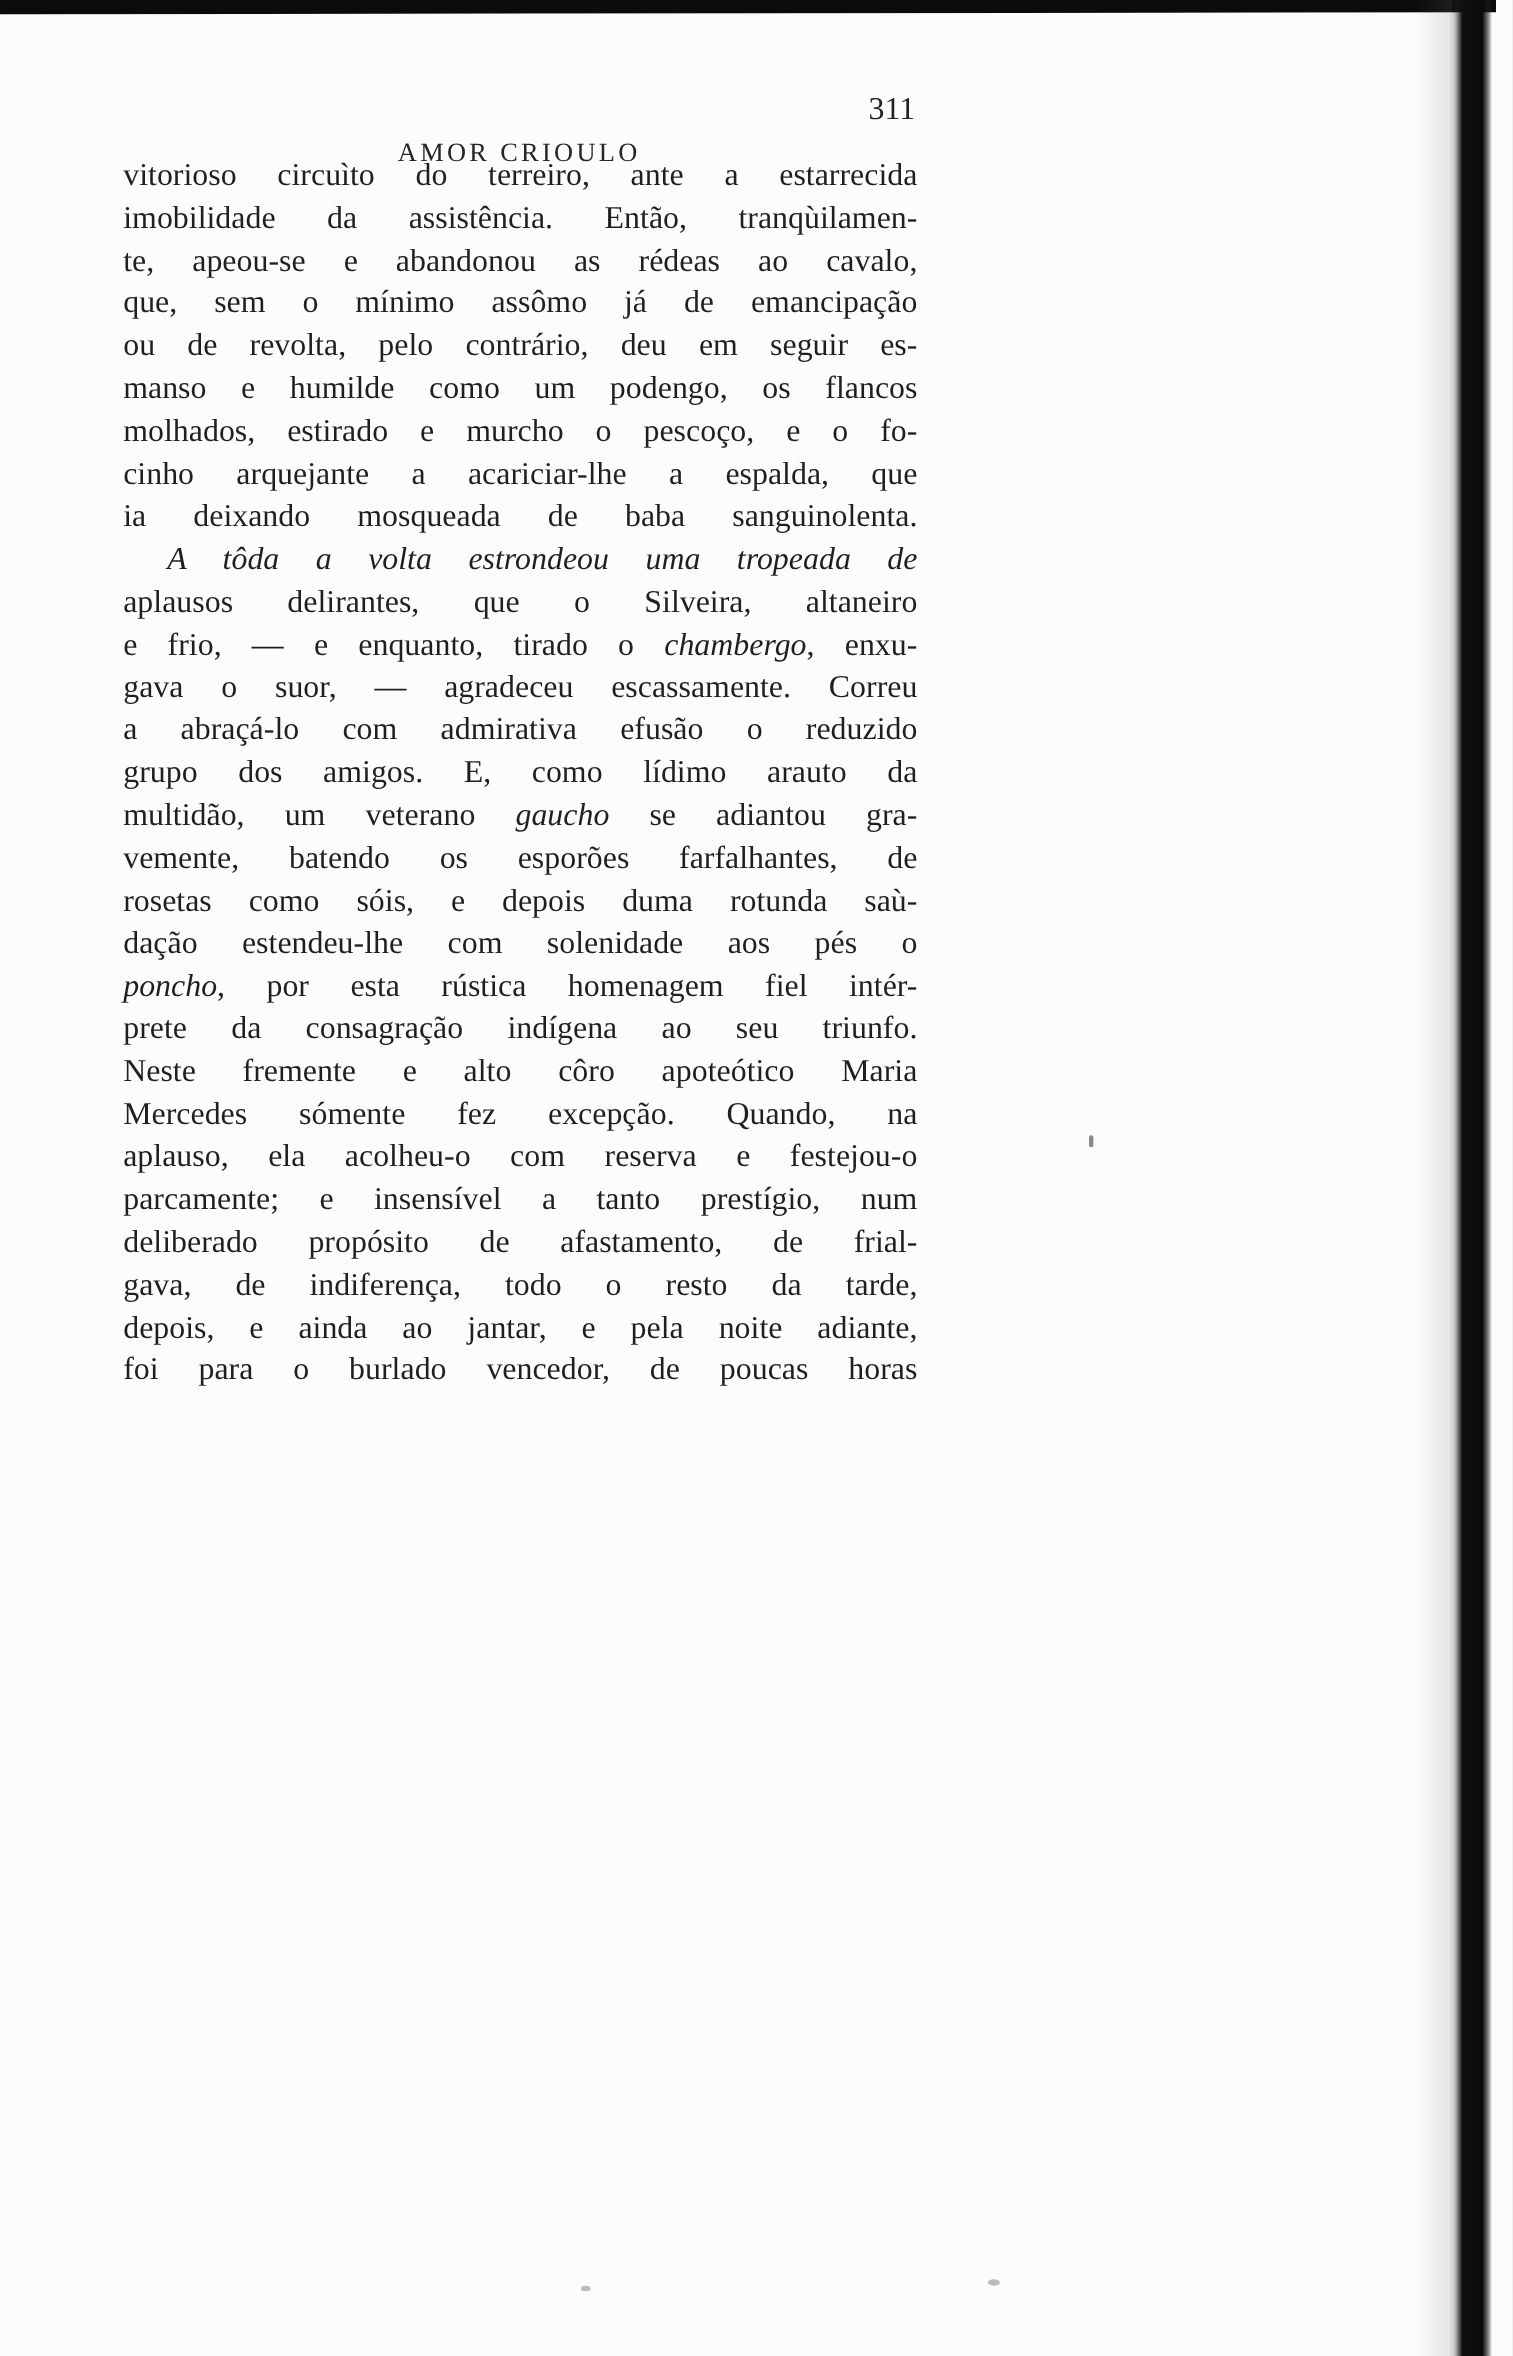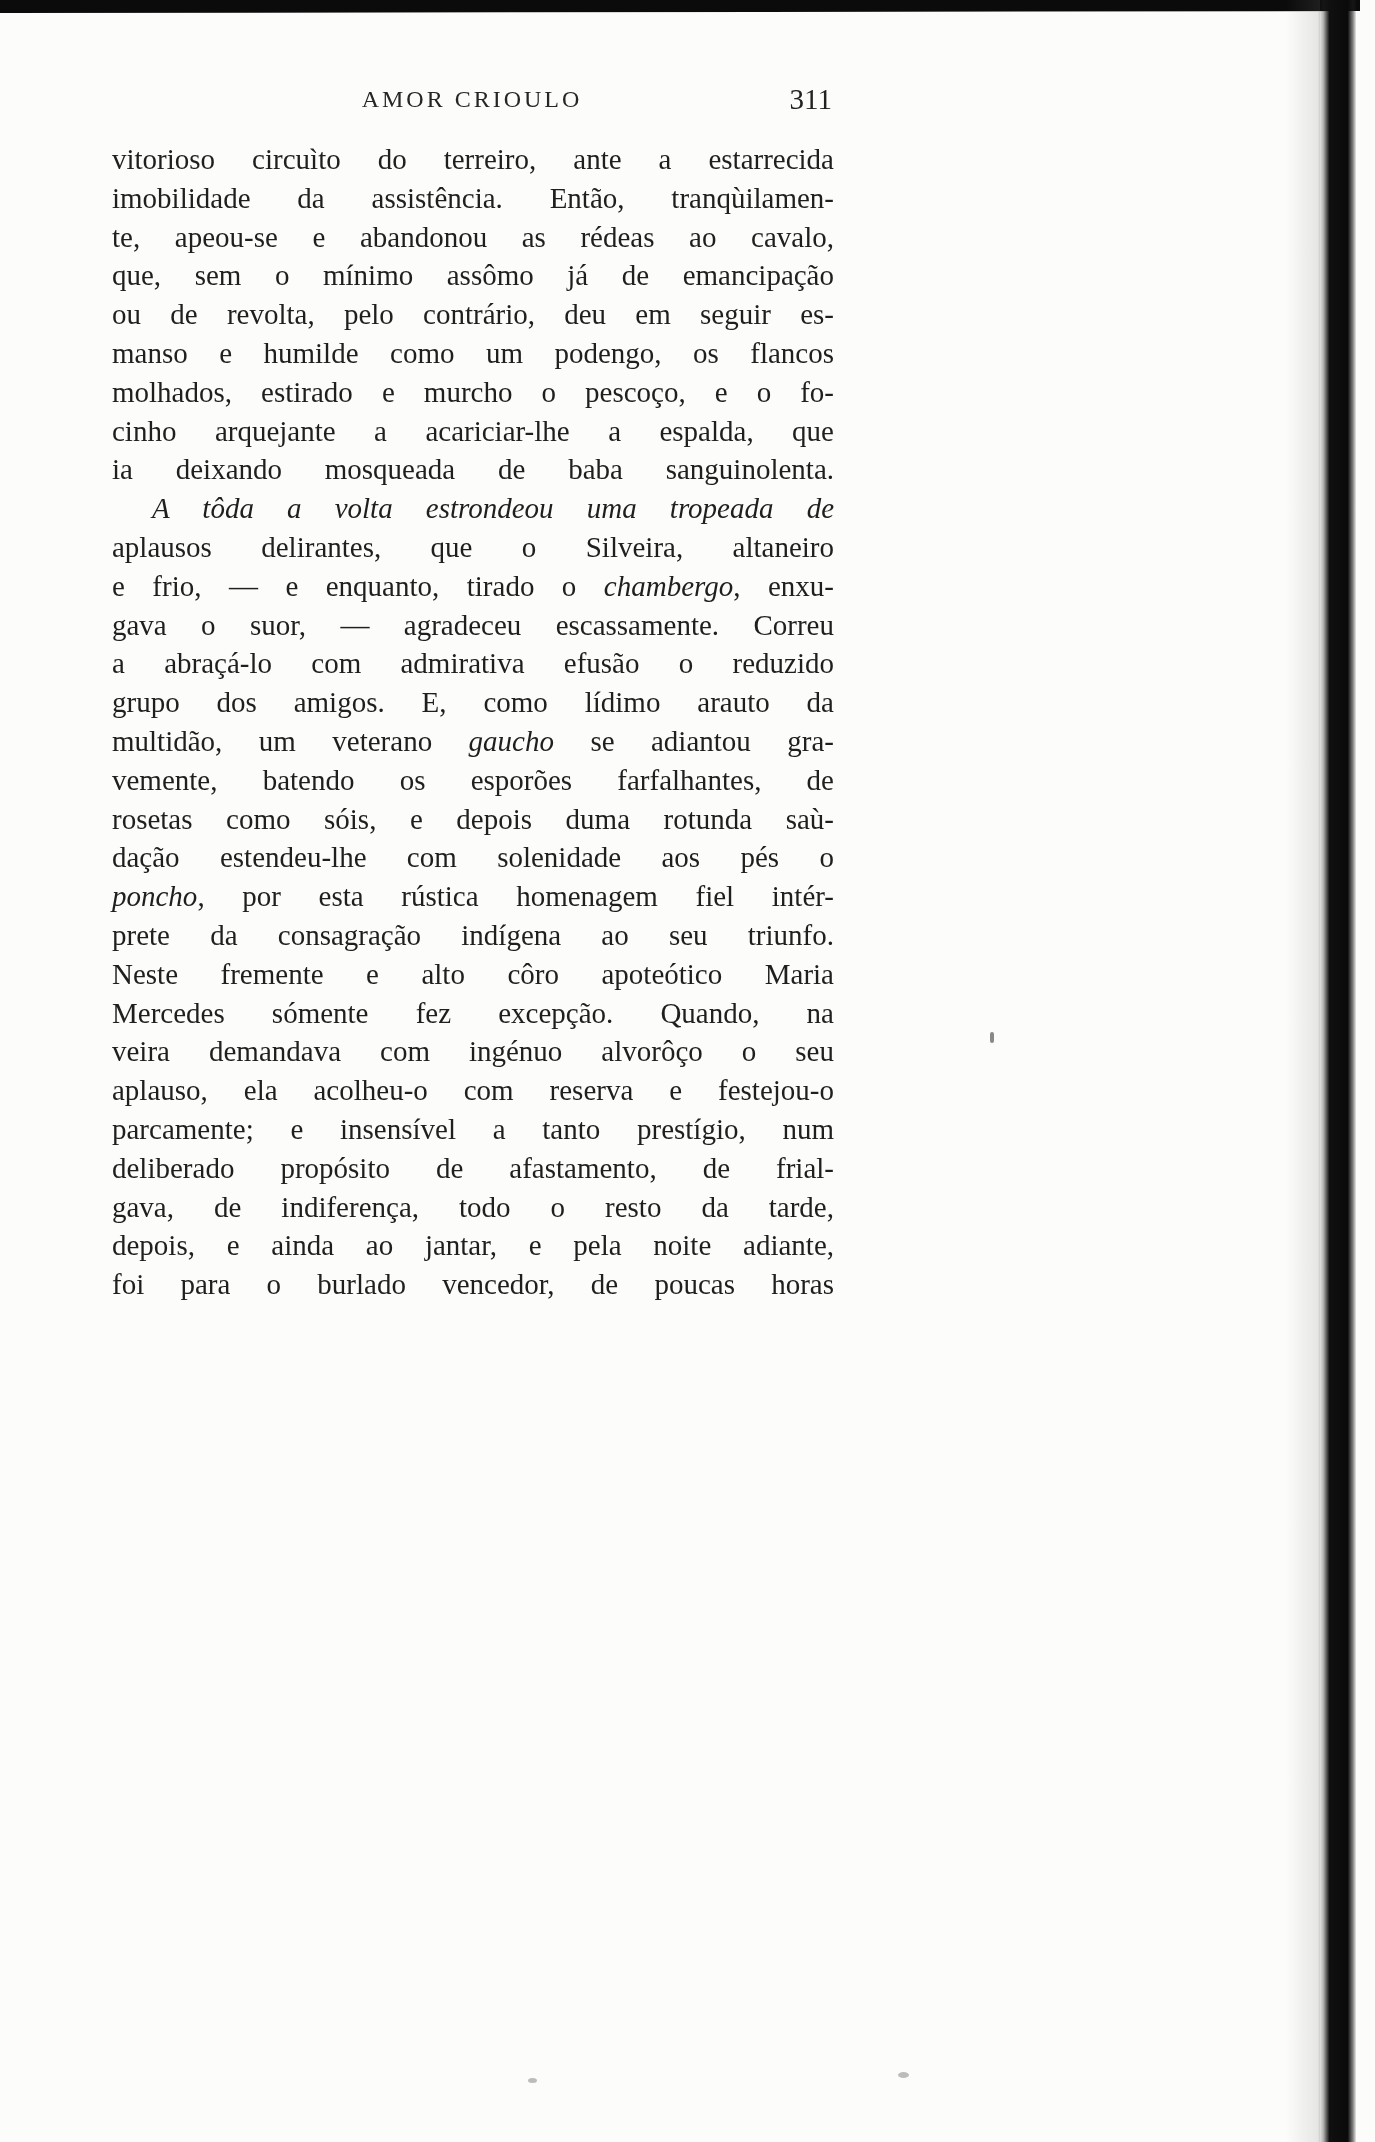--- a/index.html
+++ b/index.html
@@ -65,20 +65,21 @@
     left: 112px;
     width: 720px;
     height: 40px;
   }
   .running-title {
     display: block;
     text-align: center;
     font-size: 24px;
     letter-spacing: 3px;
     color: #262626;
+    margin-top: 40px;
   }
   .page-number {
     position: absolute;
     top: -3px;
     right: 0;
     font-size: 29px;
     color: #222;
   }
 
   
@@ -140,21 +141,20 @@
       <div class="line">a abraçá-lo com admirativa efusão o reduzido</div>
       <div class="line">grupo dos amigos. E, como lídimo arauto da</div>
       <div class="line">multidão, um veterano <i>gaucho</i> se adiantou gra-</div>
       <div class="line">vemente, batendo os esporões farfalhantes, de</div>
       <div class="line">rosetas como sóis, e depois duma rotunda saù-</div>
       <div class="line">dação estendeu-lhe com solenidade aos pés o</div>
       <div class="line"><i>poncho</i>, por esta rústica homenagem fiel intér-</div>
       <div class="line">prete da consagração indígena ao seu triunfo.</div>
       <div class="line">Neste fremente e alto côro apoteótico Maria</div>
       <div class="line">Mercedes sómente fez excepção. Quando, na</div>
-      <div class="line">veira demandava com ingénuo alvorôço o seu</div>
       <div class="line">aplauso, ela acolheu-o com reserva e festejou-o</div>
       <div class="line">parcamente; e insensível a tanto prestígio, num</div>
       <div class="line">deliberado propósito de afastamento, de frial-</div>
       <div class="line">gava, de indiferença, todo o resto da tarde,</div>
       <div class="line">depois, e ainda ao jantar, e pela noite adiante,</div>
       <div class="line">foi para o burlado vencedor, de poucas horas</div>
     </div>
 
 </div>
 

